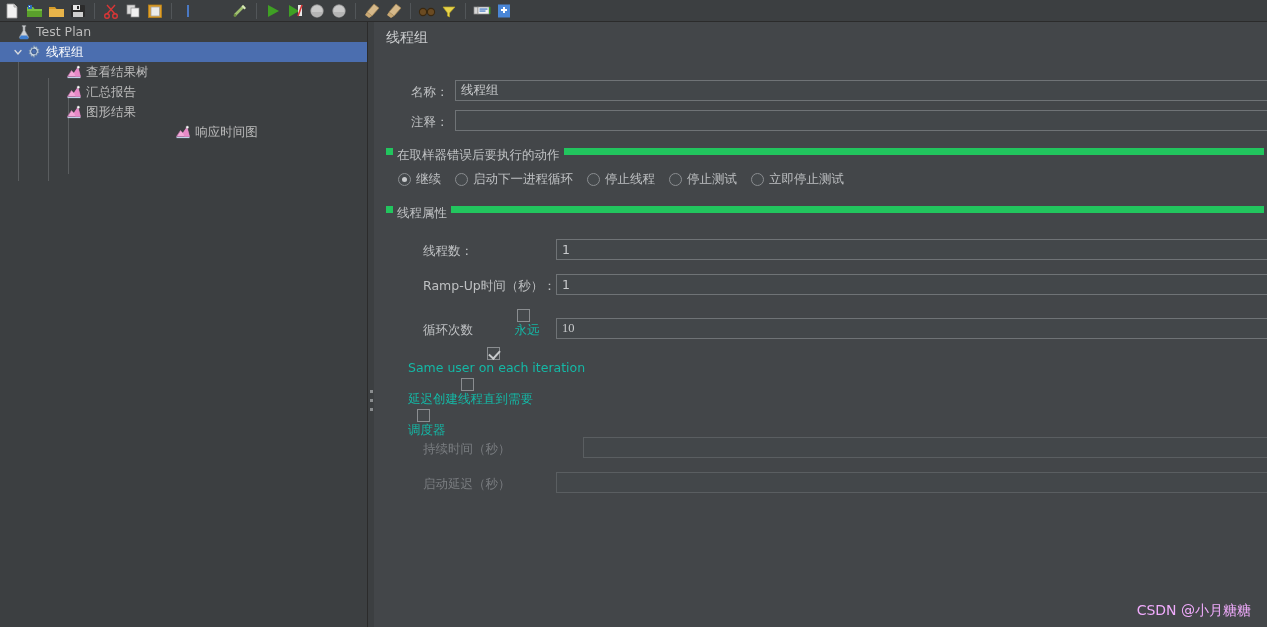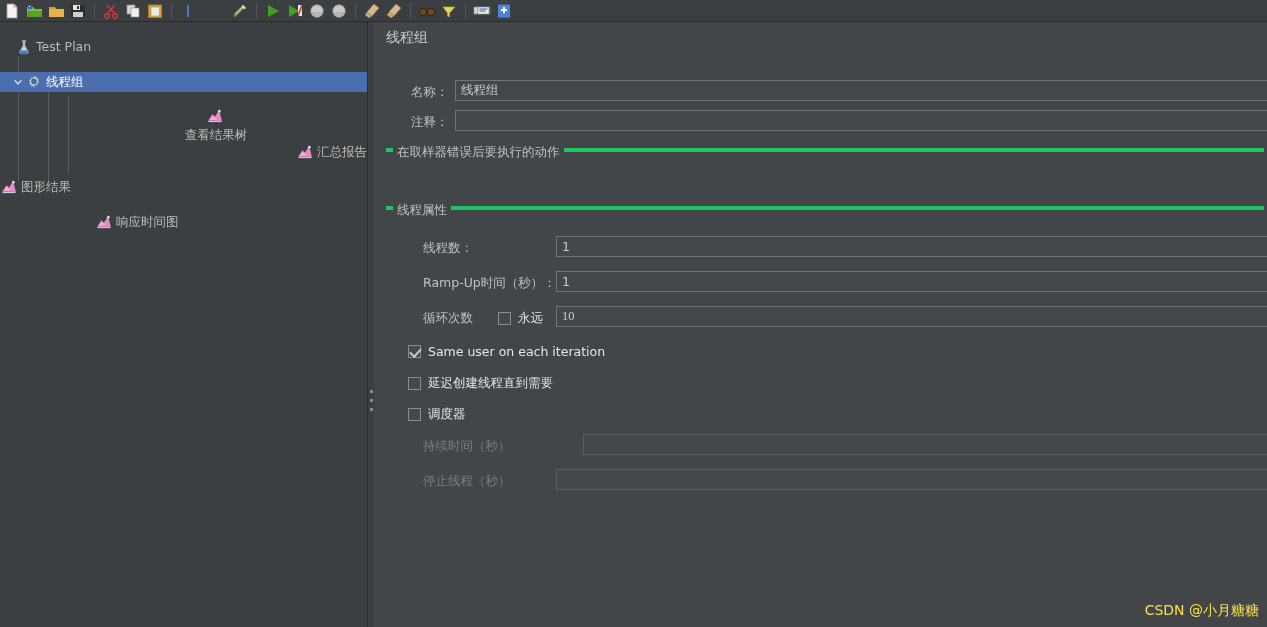--- a/index.html
+++ b/index.html
@@ -46,21 +46,20 @@
     overflow: hidden;
   }
   .tree-row {
     position: relative;
     height: 20px;
     display: flex; align-items: center;
     font-size: 12px;
     color: #bbbbbb;
     white-space: nowrap;
     cursor: pointer;
-    margin-top: 15px;
   }
   .tree-row.selected {
     background: #4b6eaf;
     color: #ffffff;
   }
   .twisty {
     width: 14px; height: 20px; flex: 0 0 auto;
     display: flex; align-items: center; justify-content: center;
   }
   .twisty svg { display: block; }
@@ -128,21 +127,21 @@
   }
   .txt:disabled, .txt.disabled {
     border-color: #5a5e61;
     color: #75797c;
     background: #43474a;
   }
 
   
   .groupbox {
     position: absolute;
-    border: 4px solid #22c55e;
+    border: 7px solid #22c55e;
     border-radius: 0;
   }
   .groupbox > .gb-title {
     position: absolute; top: -8px; left: 7px;
     background: #434649;
     padding: 0 4px;
     font-size: 12.5px;
     color: #bfc1c3;
     white-space: nowrap;
   }
@@ -173,22 +172,23 @@
     position: absolute; left: 3px; top: 3px;
     width: 5px; height: 5px; border-radius: 50%;
     background: #c7c9cb;
   }
 
   
   .cb-item {
     display: flex; align-items: center;
     cursor: pointer;
     font-size: 12.5px;
-    color: #e5e5e5;
+    color: #14b8a6;
     white-space: nowrap;
+    flex-direction: column;
   }
   .cb-mark {
     width: 13px; height: 13px;
     border: 1px solid #8a8d90;
     background: #45494c;
     margin-right: 7px;
     flex: 0 0 auto;
     position: relative;
   }
   .cb-item.checked .cb-mark::after {
@@ -196,23 +196,23 @@
     position: absolute;
     left: 3px; top: 0px;
     width: 5px; height: 9px;
     border: solid #c7c9cb;
     border-width: 0 2px 2px 0;
     transform: rotate(42deg);
   }
 
   #watermark {
     position: absolute;
-    right: 8px; bottom: 7px;
+    right: 16px; bottom: 7px;
     font-size: 14px;
-    color: #fde047;
+    color: #f0abfc;
     white-space: nowrap;
     user-select: none;
   }
 </style>
 </head>
 <body>
 
 <div id="app">
 
   <div id="toolbar">
@@ -405,57 +405,57 @@
       <div class="tree-ico">
         <svg width="16" height="16" viewBox="0 0 16 16">
           <path d="M8 1.6l1 1.6 1.9-.4.2 1.9 1.8.7-1 1.6 1 1.6-1.8.7-.2 1.9-1.9-.4L8 13.4l-1-1.6-1.9.4-.2-1.9-1.8-.7 1-1.6-1-1.6 1.8-.7.2-1.9 1.9.4z" fill="#c9d8e8" stroke="#7f93a8" stroke-width="0.7"></path>
           <circle cx="8" cy="7.5" r="2.4" fill="#4b6eaf" stroke="#2e4a7a" stroke-width="0.8"></circle>
         </svg>
       </div>
       <div class="tree-label">线程组</div>
     </div>
 
 
-    <div class="tree-row" style="padding-left:65px;flex-direction:column;">
+    <div class="tree-row" style="padding-left:65px;">
       <div class="tree-ico">
         <svg width="16" height="16" viewBox="0 0 16 16">
           <path d="M1.5 12.5h13v1.6h-13z" fill="#bfd2e8"></path>
           <path d="M1.5 12.5 L5.5 6.5 L8 9 L12 3 L14.5 12.5z" fill="#f3a8d8" stroke="#b06fa0" stroke-width="0.7"></path>
           <path d="M8 9 L12 3 L14.5 12.5 L9.5 12.5z" fill="#e88ac8"></path>
           <circle cx="12.3" cy="3.2" r="1.3" fill="#ffffff" stroke="#9a9a9a" stroke-width="0.5"></circle>
         </svg>
       </div>
       <div class="tree-label">查看结果树</div>
     </div>
 
-    <div class="tree-row" style="padding-left:65px;justify-content:flex-end;">
+    <div class="tree-row" style="padding-left:65px;">
       <div class="tree-ico">
         <svg width="16" height="16" viewBox="0 0 16 16">
           <path d="M1.5 12.5h13v1.6h-13z" fill="#bfd2e8"></path>
           <path d="M1.5 12.5 L5.5 6.5 L8 9 L12 3 L14.5 12.5z" fill="#f3a8d8" stroke="#b06fa0" stroke-width="0.7"></path>
           <path d="M8 9 L12 3 L14.5 12.5 L9.5 12.5z" fill="#e88ac8"></path>
           <circle cx="12.3" cy="3.2" r="1.3" fill="#ffffff" stroke="#9a9a9a" stroke-width="0.5"></circle>
         </svg>
       </div>
       <div class="tree-label">汇总报告</div>
     </div>
 
-    <div class="tree-row" style="">
+    <div class="tree-row" style="padding-left:65px;">
       <div class="tree-ico">
         <svg width="16" height="16" viewBox="0 0 16 16">
           <path d="M1.5 12.5h13v1.6h-13z" fill="#bfd2e8"></path>
           <path d="M1.5 12.5 L5.5 6.5 L8 9 L12 3 L14.5 12.5z" fill="#f3a8d8" stroke="#b06fa0" stroke-width="0.7"></path>
           <path d="M8 9 L12 3 L14.5 12.5 L9.5 12.5z" fill="#e88ac8"></path>
           <circle cx="12.3" cy="3.2" r="1.3" fill="#ffffff" stroke="#9a9a9a" stroke-width="0.5"></circle>
         </svg>
       </div>
       <div class="tree-label">图形结果</div>
     </div>
 
-    <div class="tree-row" style="padding-left:95px;">
+    <div class="tree-row" style="padding-left:65px;justify-content:center;">
       <div class="tree-ico">
         <svg width="16" height="16" viewBox="0 0 16 16">
           <path d="M1.5 12.5h13v1.6h-13z" fill="#bfd2e8"></path>
           <path d="M1.5 12.5 L5.5 6.5 L8 9 L12 3 L14.5 12.5z" fill="#f3a8d8" stroke="#b06fa0" stroke-width="0.7"></path>
           <path d="M8 9 L12 3 L14.5 12.5 L9.5 12.5z" fill="#e88ac8"></path>
           <circle cx="12.3" cy="3.2" r="1.3" fill="#ffffff" stroke="#9a9a9a" stroke-width="0.5"></circle>
         </svg>
       </div>
       <div class="tree-label">响应时间图</div>
     </div>
@@ -479,20 +479,42 @@
       <input class="txt" type="text" style="width: 838px;" value="线程组">
     </div>
 
     <div class="field-row" style="left:12px; top:88px; width:880px;">
       <div class="field-label" style="width:44px;">注释：</div>
       <input class="txt" type="text" style="width: 838px;" value="">
     </div>
 
     <div class="groupbox titled-only-top" style="left:12px; top:126px; width:878px; height:46px;">
       <div class="gb-title">在取样器错误后要执行的动作</div>
+      <div style="position:absolute; left:12px; top:16px; display:flex; align-items:center;">
+        <div class="radio-item checked">
+          <span class="radio-mark"></span>
+          <span>继续</span>
+        </div>
+        <div class="radio-item">
+          <span class="radio-mark"></span>
+          <span>启动下一进程循环</span>
+        </div>
+        <div class="radio-item">
+          <span class="radio-mark"></span>
+          <span>停止线程</span>
+        </div>
+        <div class="radio-item">
+          <span class="radio-mark"></span>
+          <span>停止测试</span>
+        </div>
+        <div class="radio-item">
+          <span class="radio-mark"></span>
+          <span>立即停止测试</span>
+        </div>
+      </div>
     </div>
 
     <div class="groupbox titled-only-top" style="left:12px; top:184px; width:878px; height:290px;">
       <div class="gb-title">线程属性</div>
 
       <div class="field-row" style="left:12px; top:26px;">
         <div class="field-label" style="width:133px;">线程数：</div>
         <input class="txt" type="text" style="width: 720px;" value="1">
       </div>
 
@@ -524,21 +546,21 @@
         <span class="cb-mark"></span>
         <span>调度器</span>
       </div>
 
       <div class="field-row" style="left:12px; top:224px;gap:27px;">
         <div class="field-label disabled" style="width:133px;">持续时间（秒）</div>
         <input class="txt disabled" type="text" disabled="" style="width: 720px;" value="">
       </div>
 
       <div class="field-row" style="left:12px; top:259px;">
-        <div class="field-label disabled" style="width:133px;">停止线程（秒）</div>
+        <div class="field-label disabled" style="width:133px;">启动延迟（秒）</div>
         <input class="txt disabled" type="text" disabled="" style="width: 720px;" value="">
       </div>
 
     </div>
 
     <div id="watermark">CSDN @小月糖糖</div>
 
   </div>
 
 </div>

